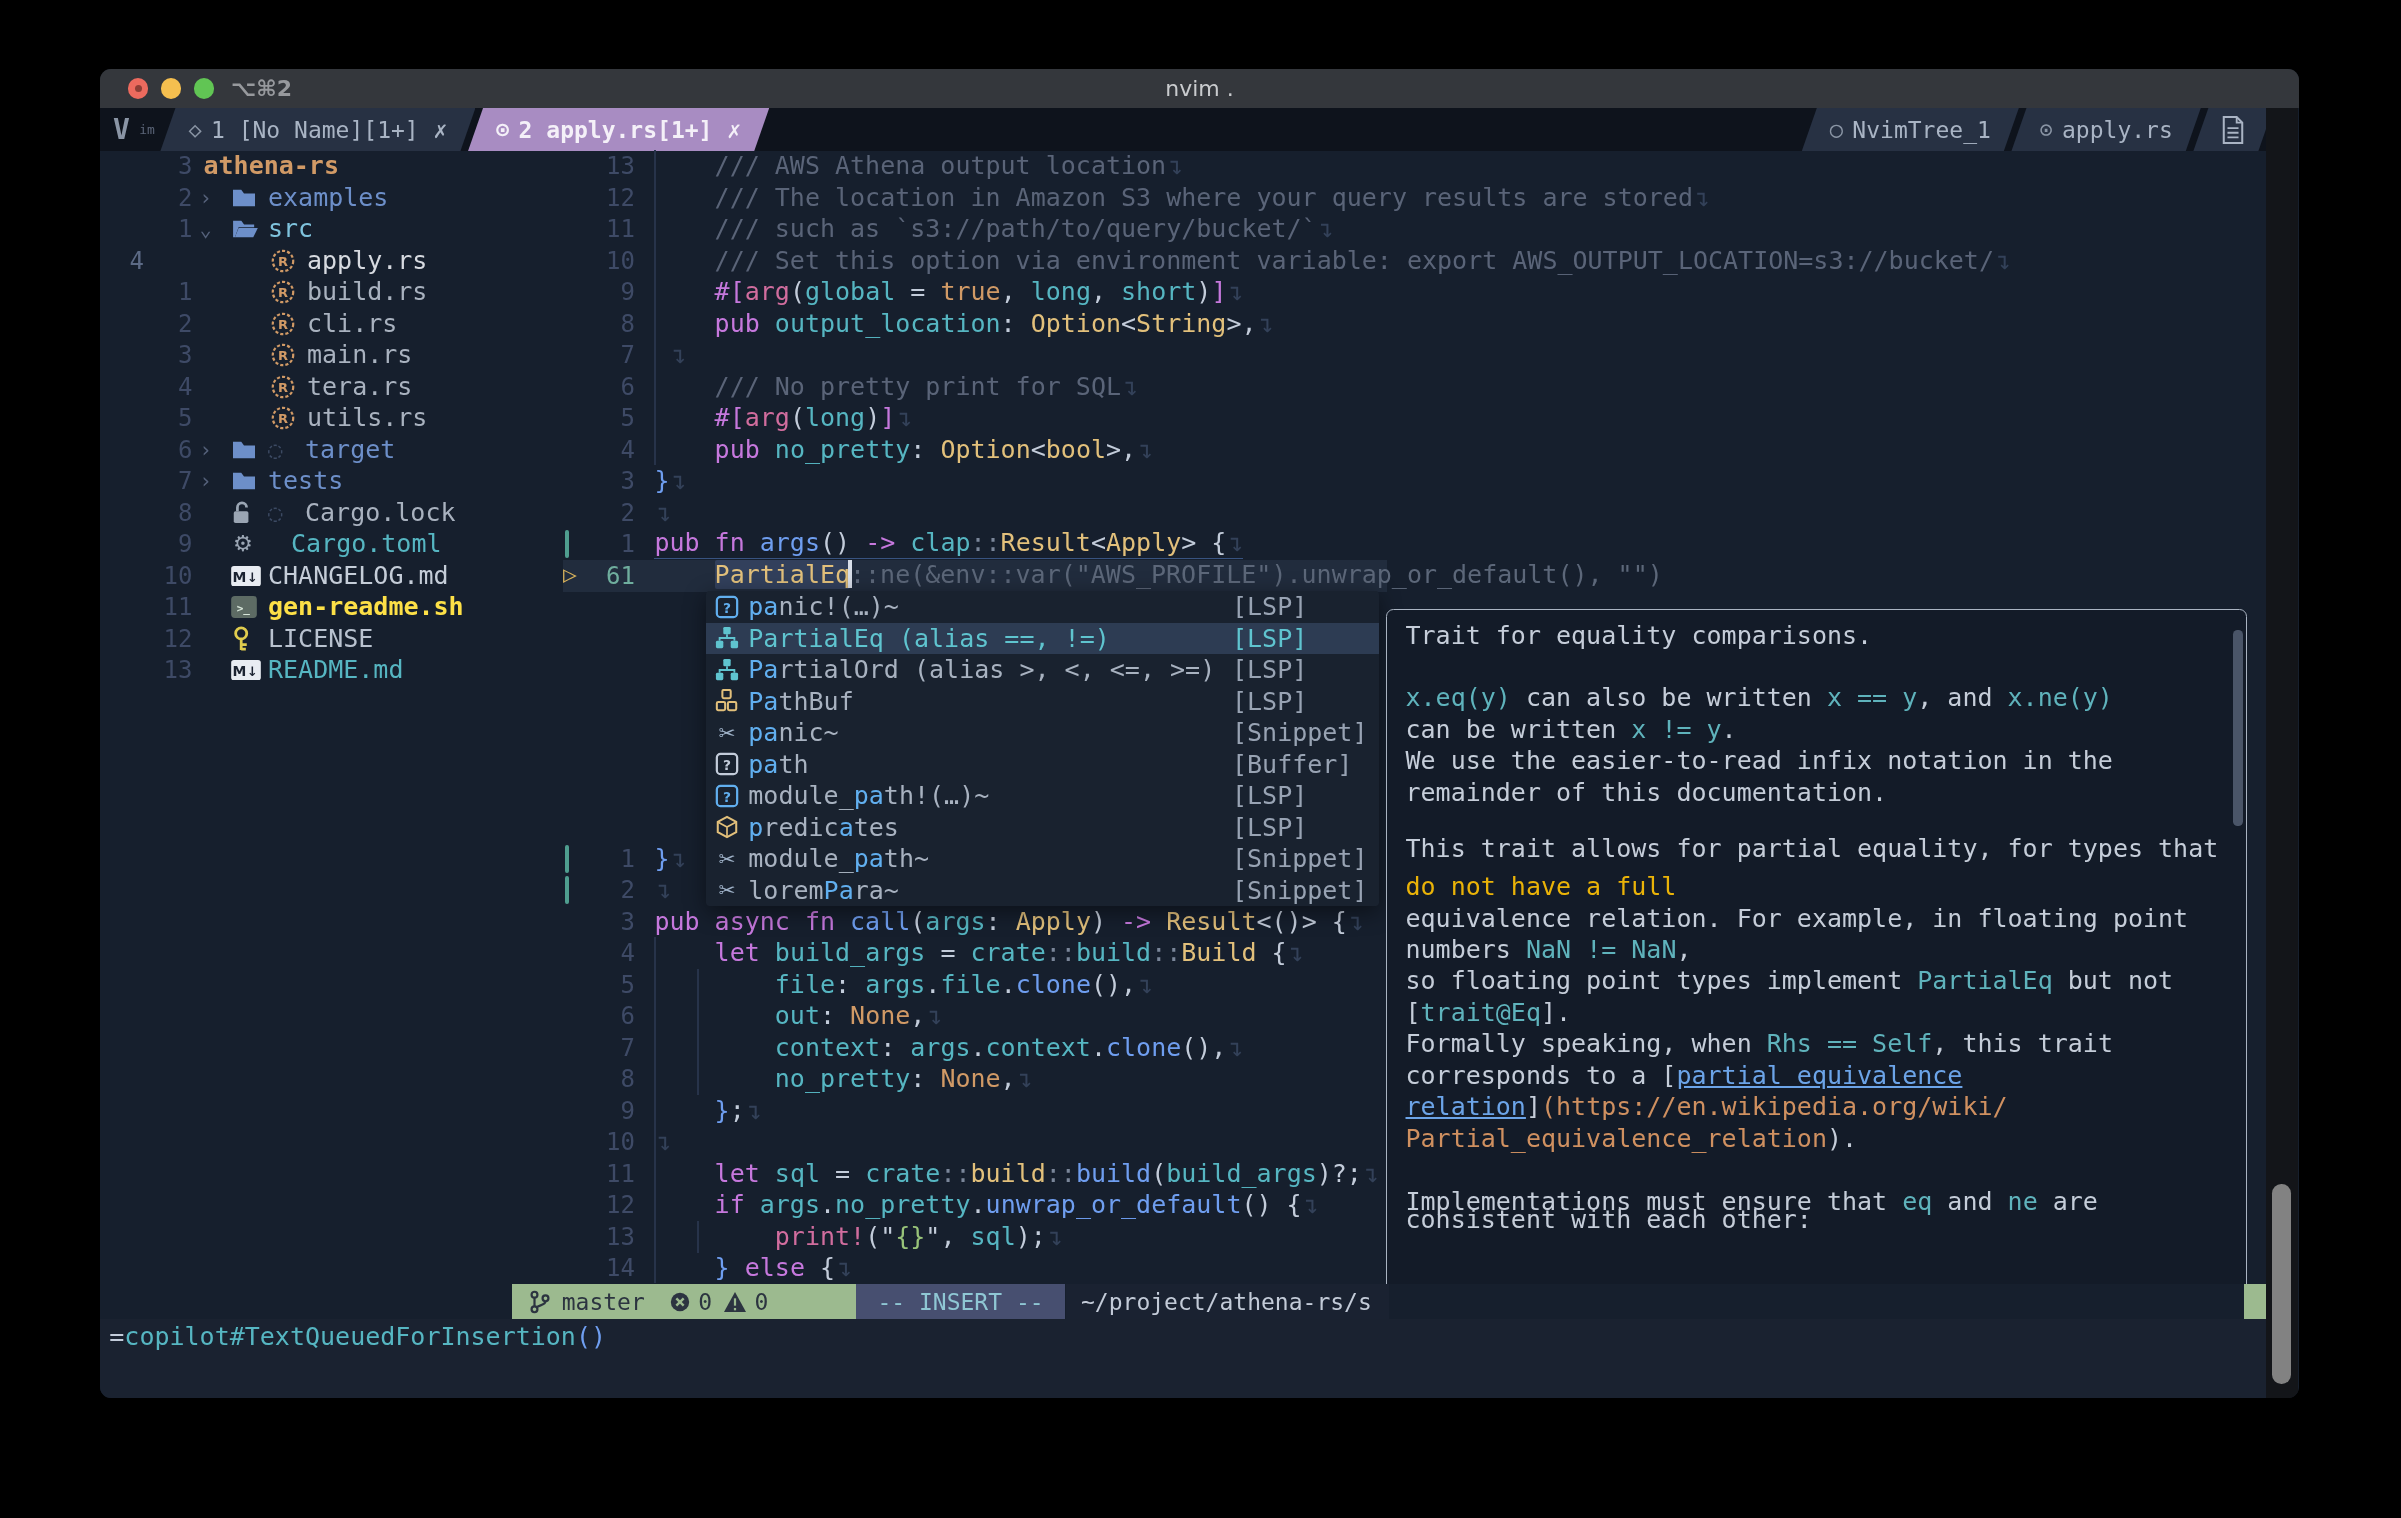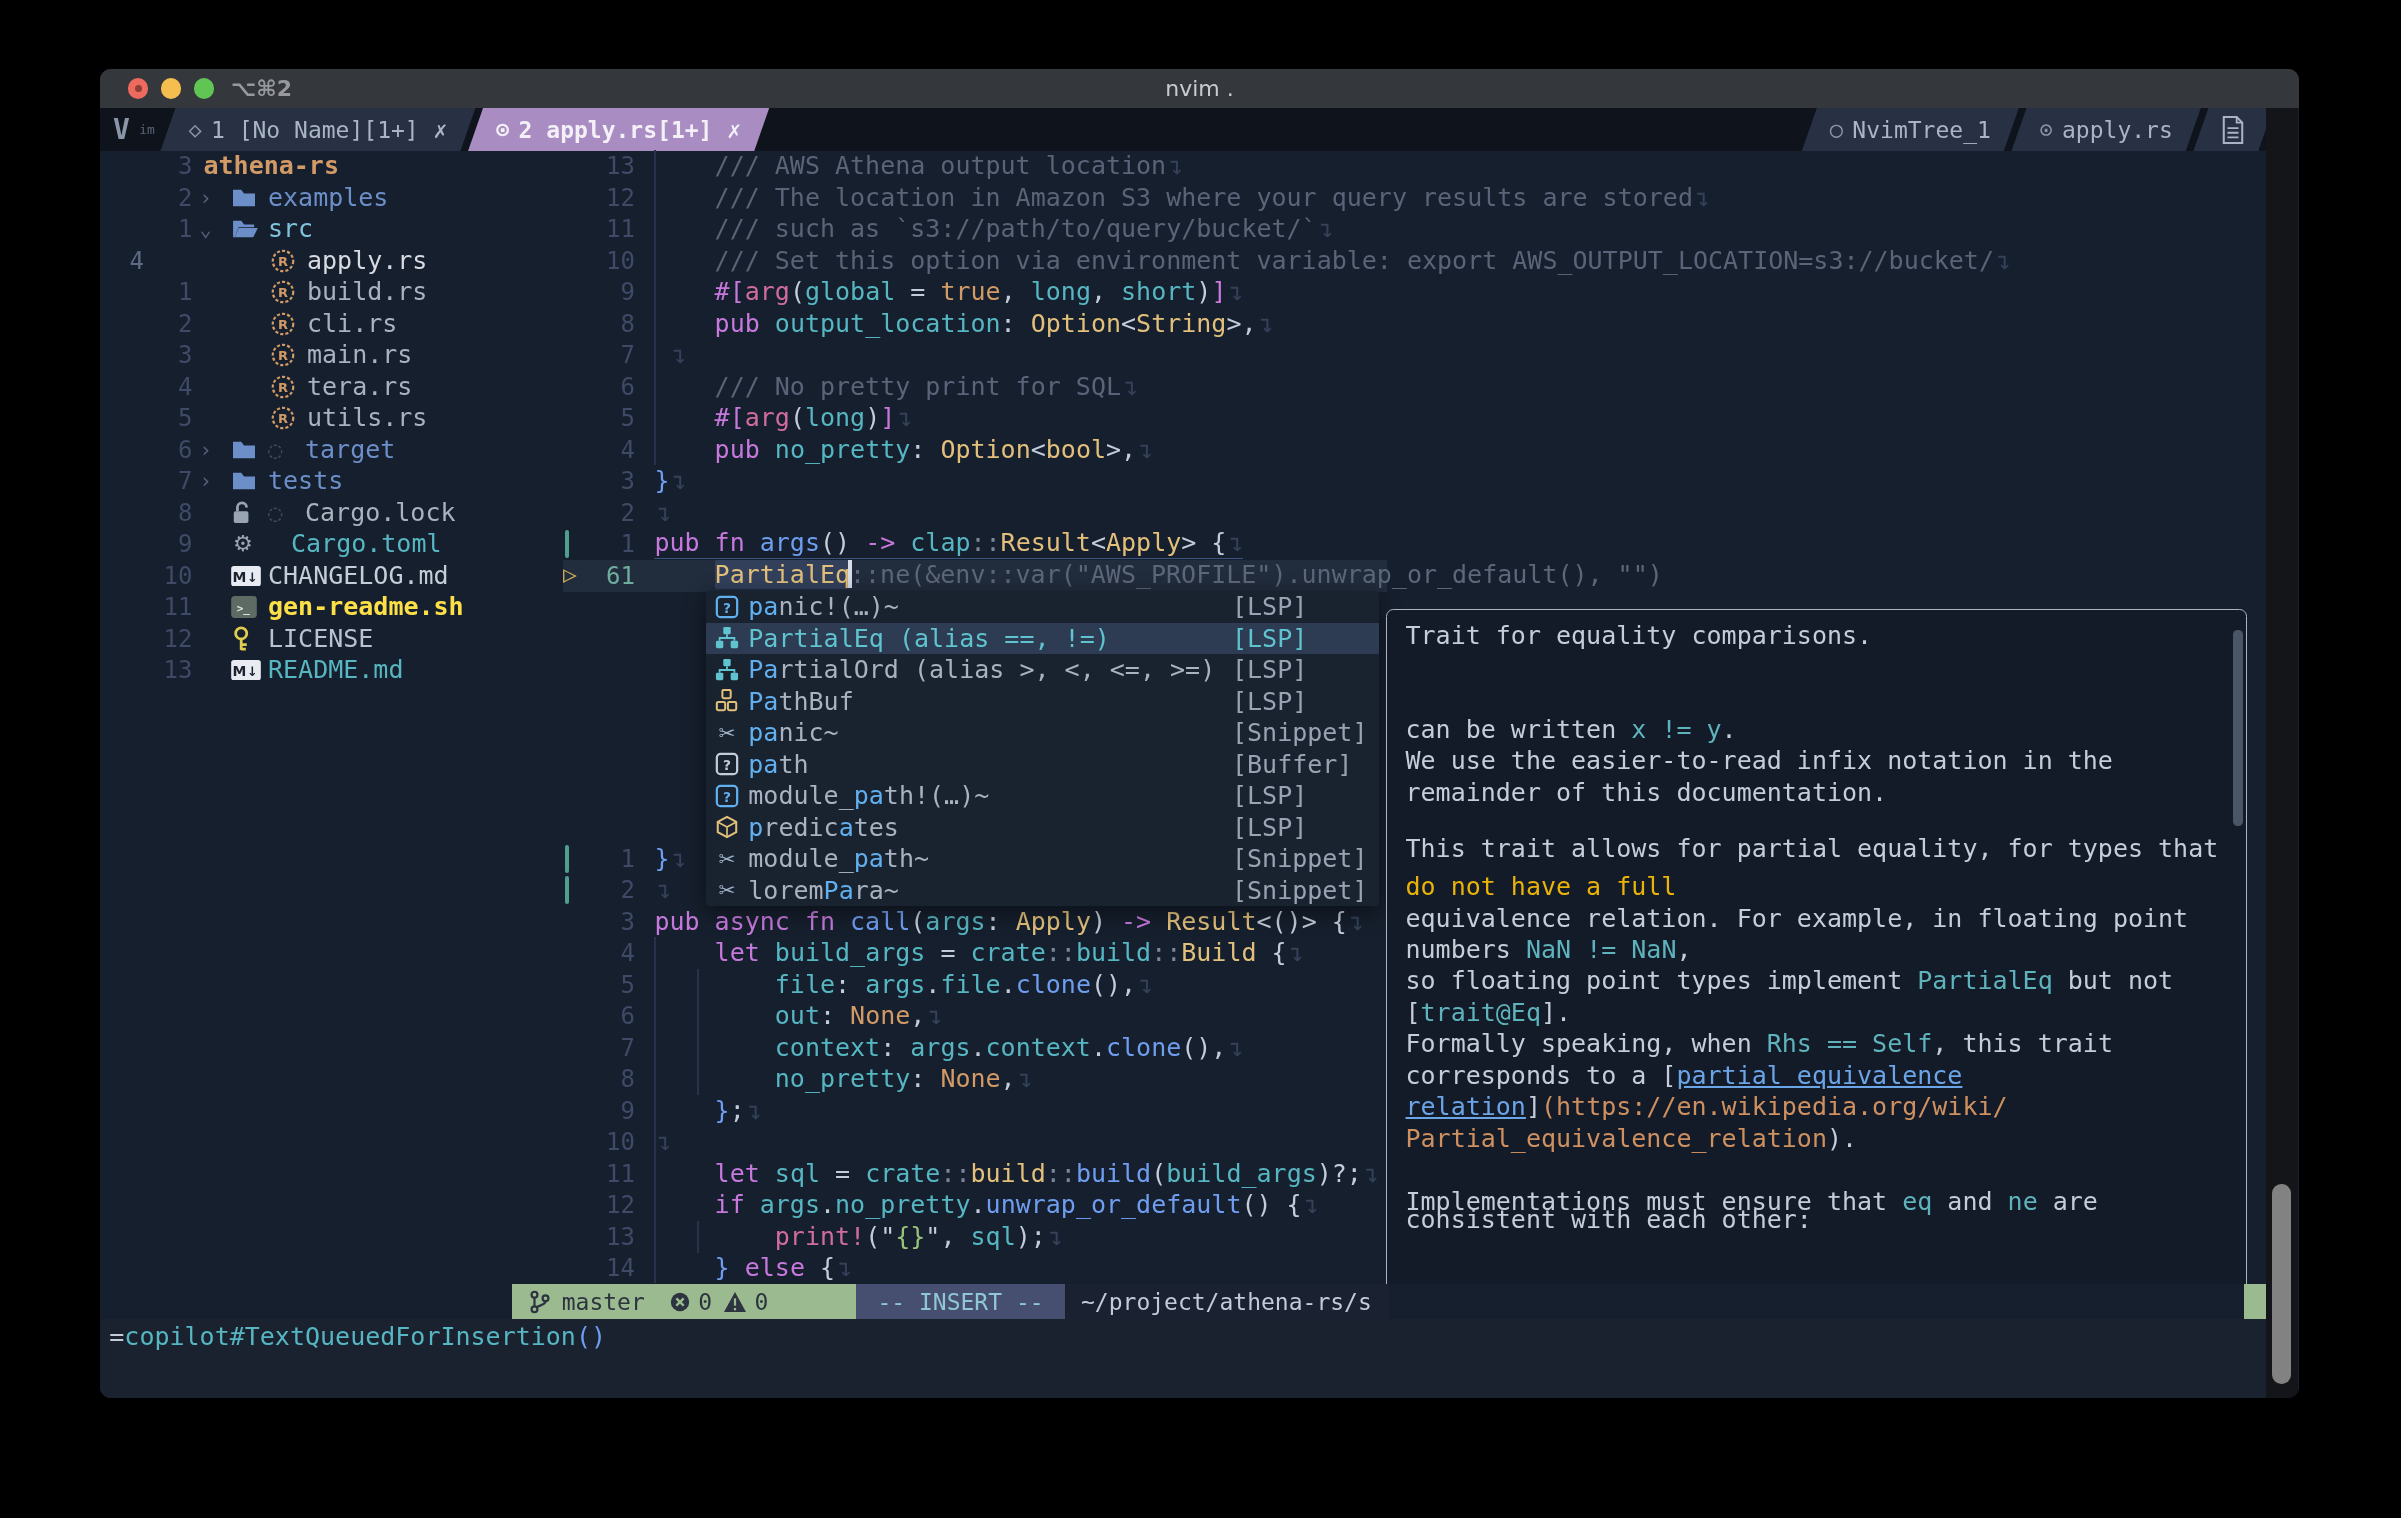--- a/index.html
+++ b/index.html
@@ -269,20 +269,21 @@
             </svg></span><span class="clabel"><span>m</span><span>o</span><span>d</span><span>u</span><span>l</span><span>e</span><span>_</span><span class="mchar">p</span><span class="mchar">a</span><span>t</span><span>h</span><span>~</span></span><span class="ckind">[Snippet]</span></div>
         <div class="citem"><span class="cic"><svg width="24" height="24" viewBox="0 0 26 26" style="font-size:27px">
               <text x="13" y="21" font-size="22" fill="#9fb2c8" text-anchor="middle" font-family="DejaVu Sans">✂</text>
             </svg></span><span class="clabel"><span>l</span><span>o</span><span>r</span><span>e</span><span>m</span><span class="mchar">P</span><span class="mchar">a</span><span>r</span><span>a</span><span>~</span></span><span class="ckind">[Snippet]</span></div>
       </div>
 
     <div class="docwin" id="docwin">
       <div class="docscroll"></div>
     <div class="docline" style="top: 9.3px;"><span style="color: rgb(197, 205, 217);">Trait for equality comparisons.</span></div>
         <div class="docline" style="top: 41px;"></div>
+        <div class="docline" style="top: 72px;"><span style="color: rgb(95, 179, 188);">x.eq(y)</span><span style="color: rgb(197, 205, 217);"> can also be written </span><span style="color: rgb(95, 179, 188);">x == y</span><span style="color: rgb(197, 205, 217);">, and </span><span style="color: rgb(95, 179, 188);">x.ne(y)</span></div>
         <div class="docline" style="top: 104px;"><span style="color: rgb(197, 205, 217);">can be written </span><span style="color: rgb(95, 179, 188);">x != y</span><span style="color: rgb(197, 205, 217);">.</span></div>
         <div class="docline" style="top: 135px;"><span style="color: rgb(197, 205, 217);">We use the easier-to-read infix notation in the</span></div>
         <div class="docline" style="top: 167px;"><span style="color: rgb(197, 205, 217);">remainder of this documentation.</span></div>
         <div class="docline" style="top: 198px;"></div>
         <div class="docline" style="top: 223px; align-items: center;"><span style="color: rgb(197, 205, 217);">This trait allows for partial equality, for types that</span></div>
         <div class="docline" style="top: 261px;"><span style="color: #eab308;">do not have a full</span></div>
         <div class="docline" style="top: 293px;"><span style="color: rgb(197, 205, 217);">equivalence relation. For example, in floating point</span></div>
         <div class="docline" style="top: 324px;"><span style="color: rgb(197, 205, 217);">numbers </span><span style="color: rgb(95, 179, 188);">NaN != NaN</span><span style="color: rgb(197, 205, 217);">,</span></div>
         <div class="docline" style="top: 355px;"><span style="color: rgb(197, 205, 217);">so floating point types implement </span><span style="color: rgb(95, 179, 188);">PartialEq</span><span style="color: rgb(197, 205, 217);"> but not</span></div>
         <div class="docline" style="top: 387px;"><span style="color: rgb(197, 205, 217);">[</span><span style="color: rgb(95, 179, 188);">trait@Eq</span><span style="color: rgb(197, 205, 217);">].</span></div>

